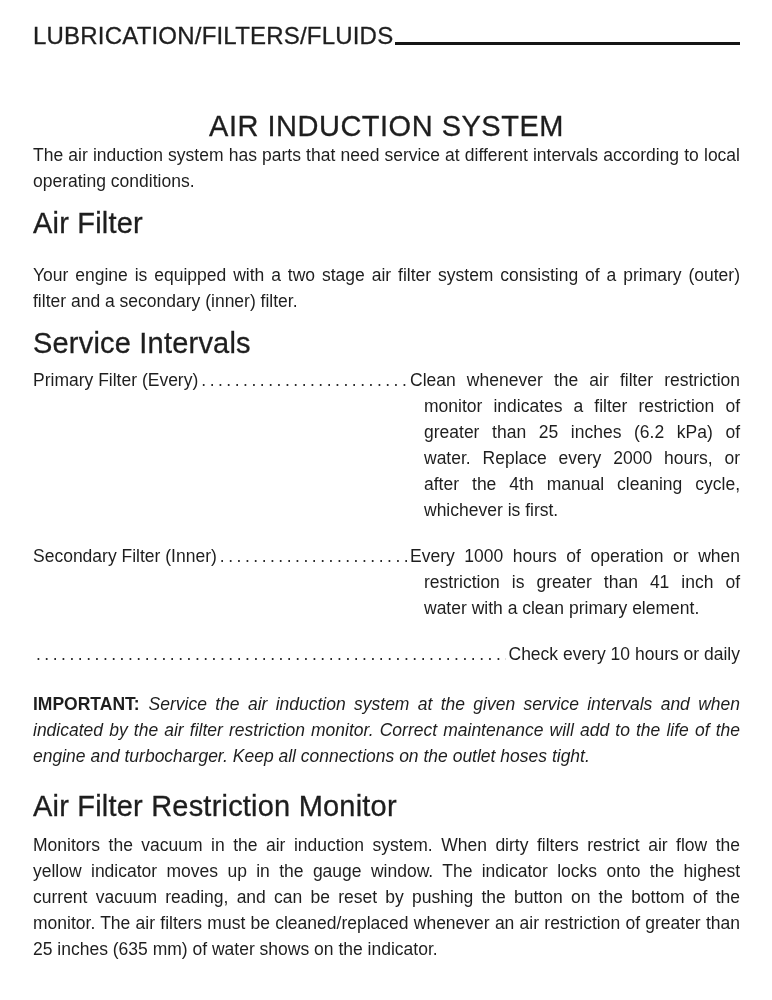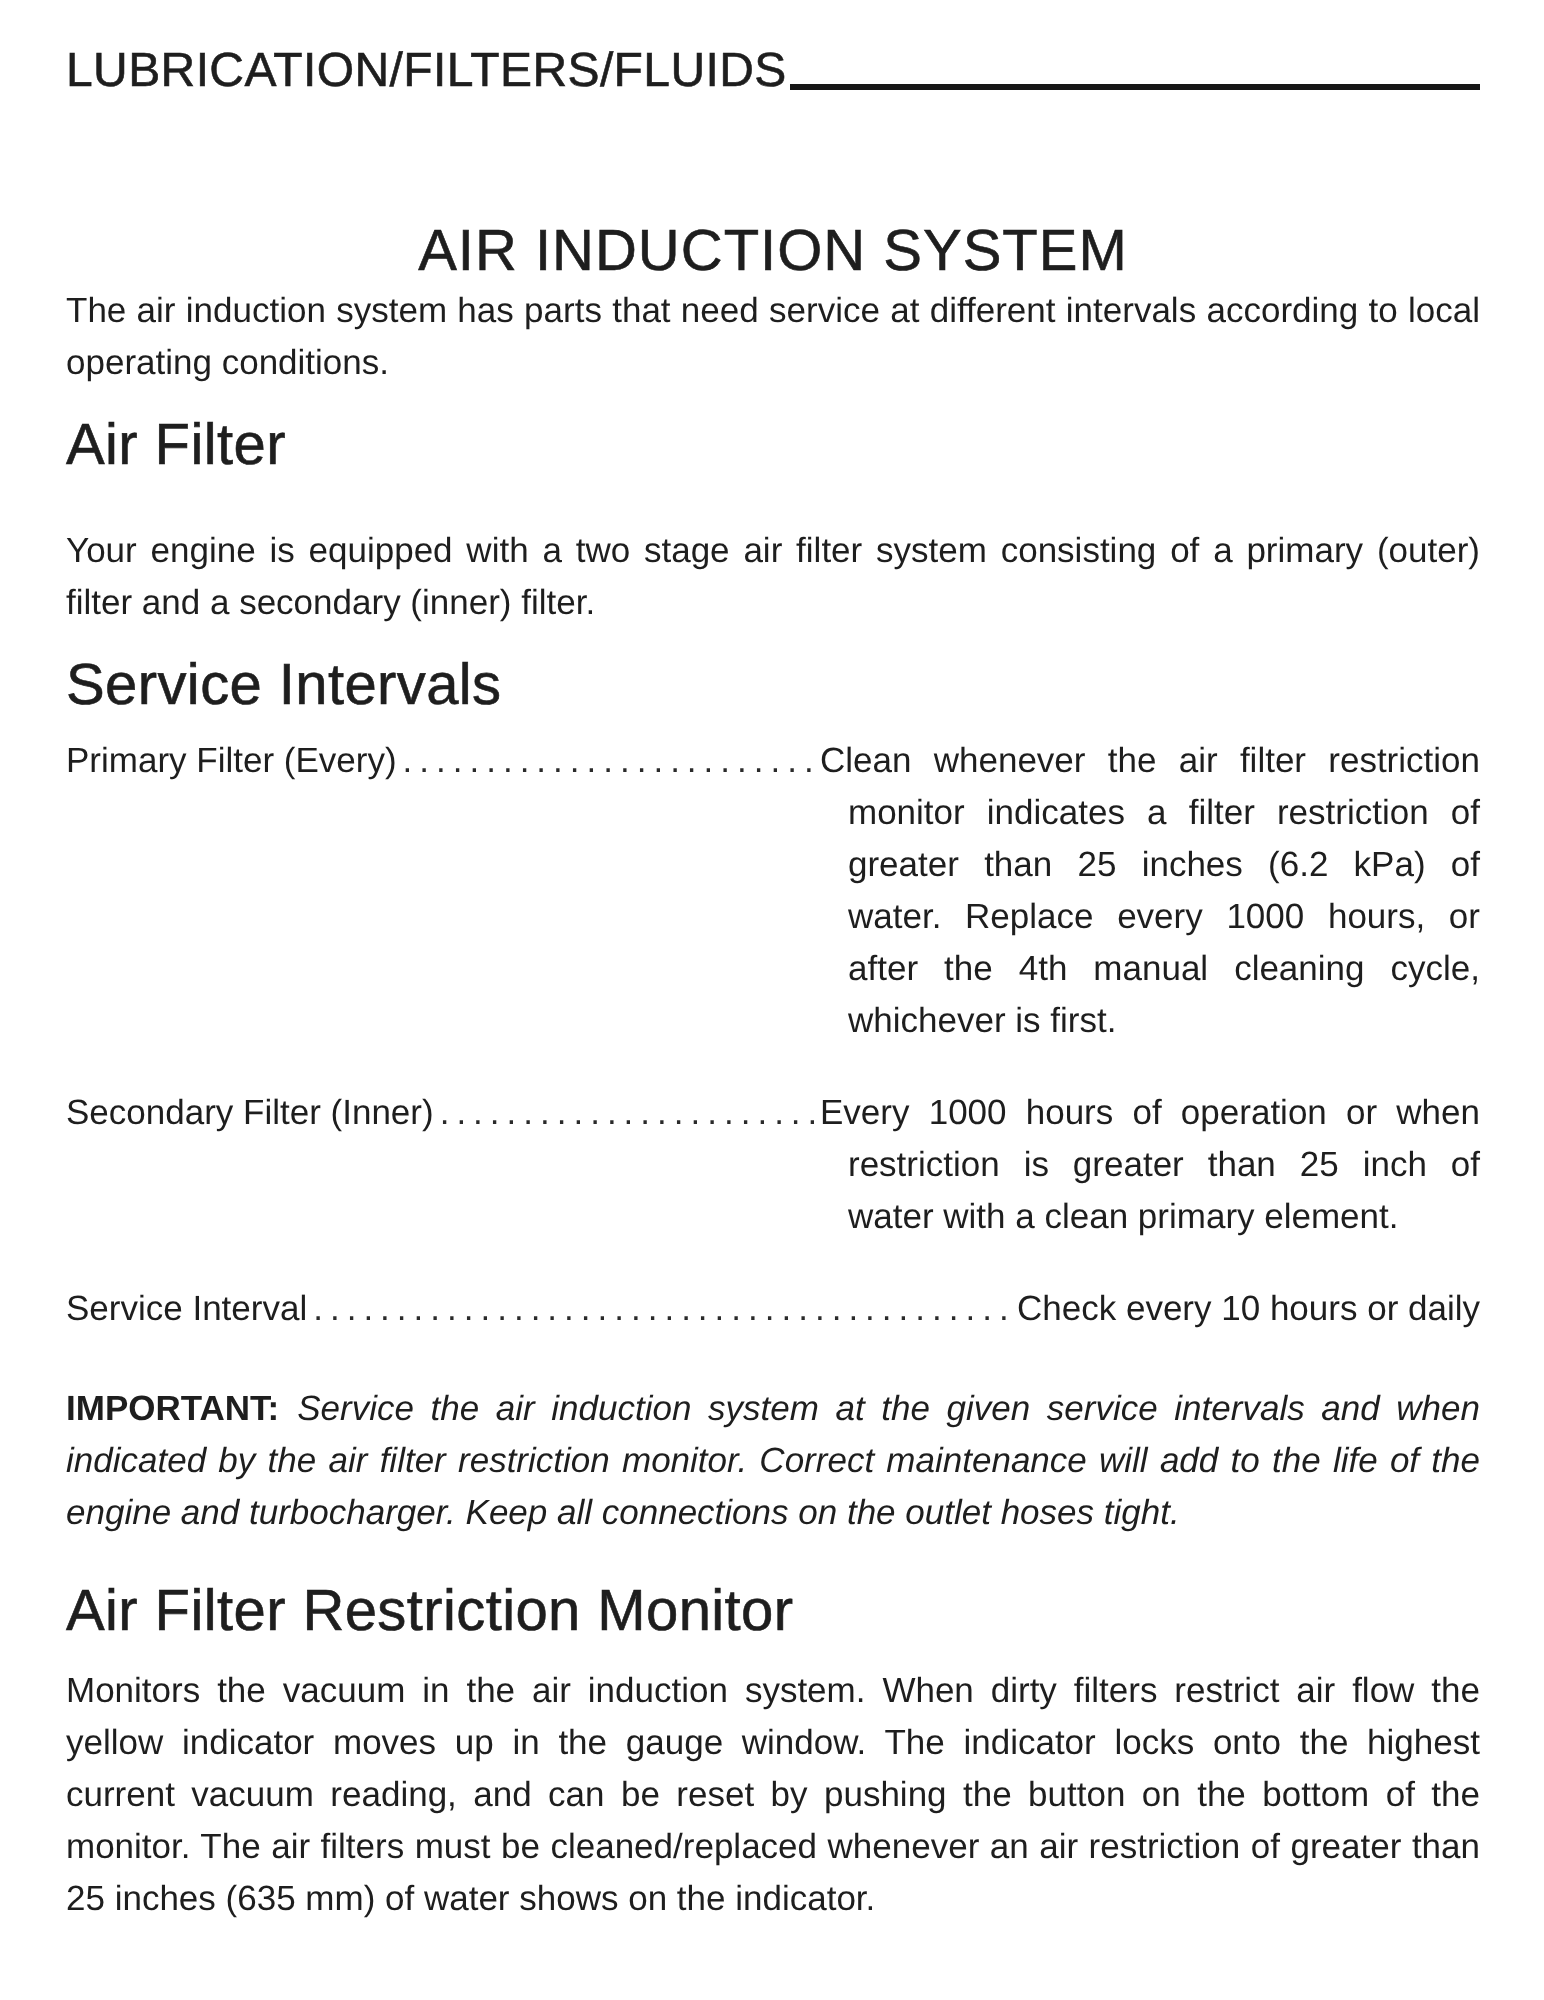--- a/index.html
+++ b/index.html
@@ -118,31 +118,30 @@
 <p class="body-text">The air induction system has parts that need service at different intervals according to local operating conditions.</p>
 
 <h2 class="h2-air-filter">Air Filter</h2>
 <p class="body-text">Your engine is equipped with a two stage air filter system consisting of a primary (outer) filter and a secondary (inner) filter.</p>
 
 <h2 class="h2-service-intervals">Service Intervals</h2>
 
 <div class="si-row">
   <span class="si-label">Primary Filter (Every)</span>
   <span class="si-leader">..........................................................................................</span>
-  <span class="si-value">Clean whenever the air filter restriction monitor indicates a filter restriction of greater than 25 inches (6.2 kPa) of water. Replace every 1000 hours, or after the 4th manual cleaning cycle, whichever is first.</span>
+  <span class="si-value">Clean whenever the air filter restriction monitor indicates a filter restriction of greater than 25 inches (6.2 kPa) of water. Replace every 2000 hours, or after the 4th manual cleaning cycle, whichever is first.</span>
 </div>
 
 <div class="si-row">
   <span class="si-label">Secondary Filter (Inner)</span>
   <span class="si-leader">..........................................................................................</span>
-  <span class="si-value">Every 1000 hours of operation or when restriction is greater than 25 inch of water with a clean primary element.</span>
+  <span class="si-value">Every 1000 hours of operation or when restriction is greater than 41 inch of water with a clean primary element.</span>
 </div>
 
 <div class="si-row">
-  <span class="si-label">Service Interval</span>
   <span class="si-leader">..........................................................................................</span>
   <span class="si-value si-value-inline">Check every 10 hours or daily</span>
 </div>
 
 <p class="important-note"><span class="imp-label">IMPORTANT:</span><span class="imp-text">Service the air induction system at the given service intervals and when indicated by the air filter restriction monitor. Correct maintenance will add to the life of the engine and turbocharger. Keep all connections on the outlet hoses tight.</span></p>
 
 <h2 class="h2-monitor">Air Filter Restriction Monitor</h2>
 <p class="body-text">Monitors the vacuum in the air induction system. When dirty filters restrict air flow the yellow indicator moves up in the gauge window. The indicator locks onto the highest current vacuum reading, and can be reset by pushing the button on the bottom of the monitor. The air filters must be cleaned/replaced whenever an air restriction of greater than 25 inches (635 mm) of water shows on the indicator.</p>
 
 </body></html>

